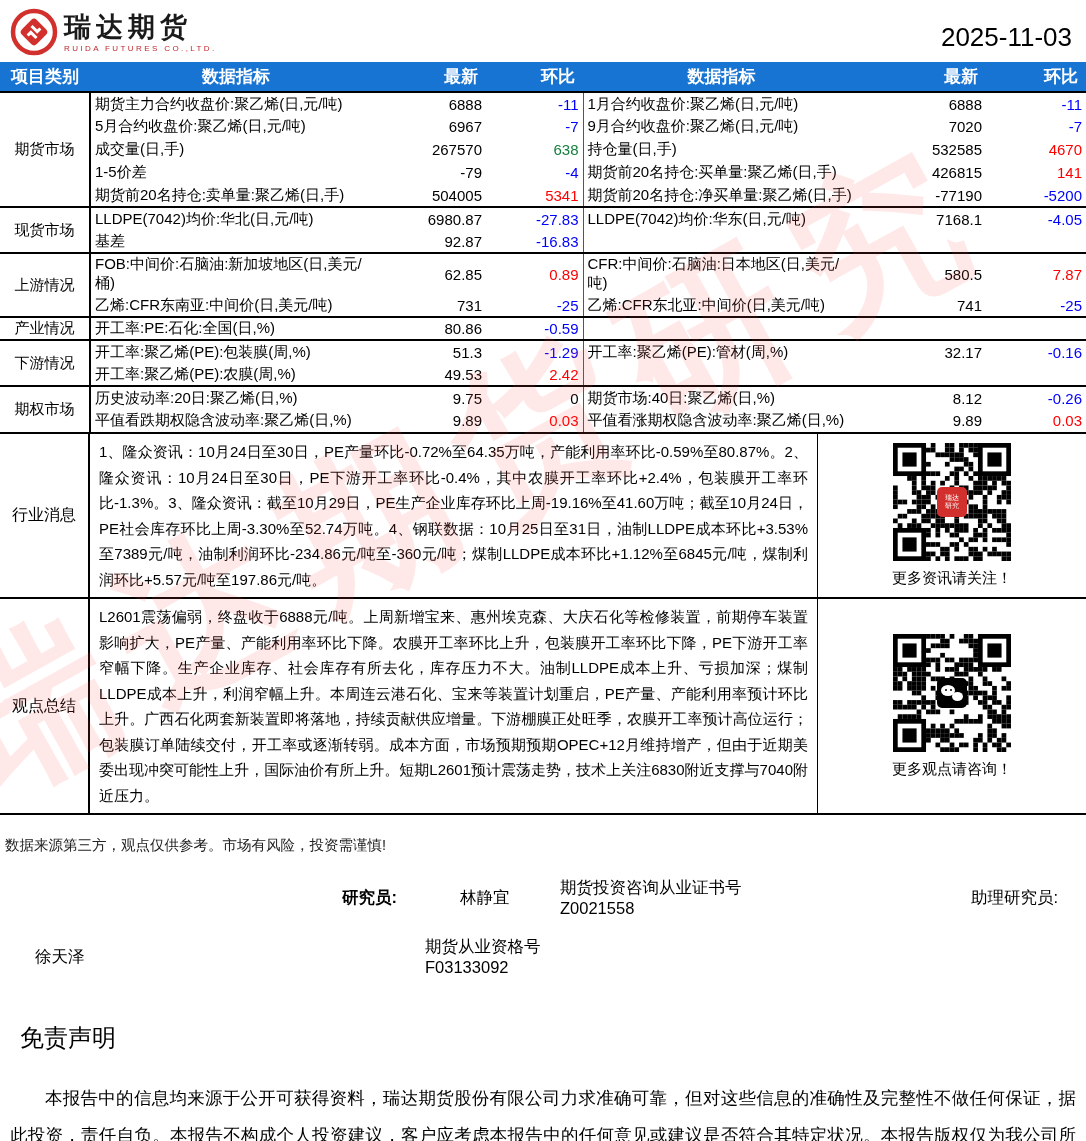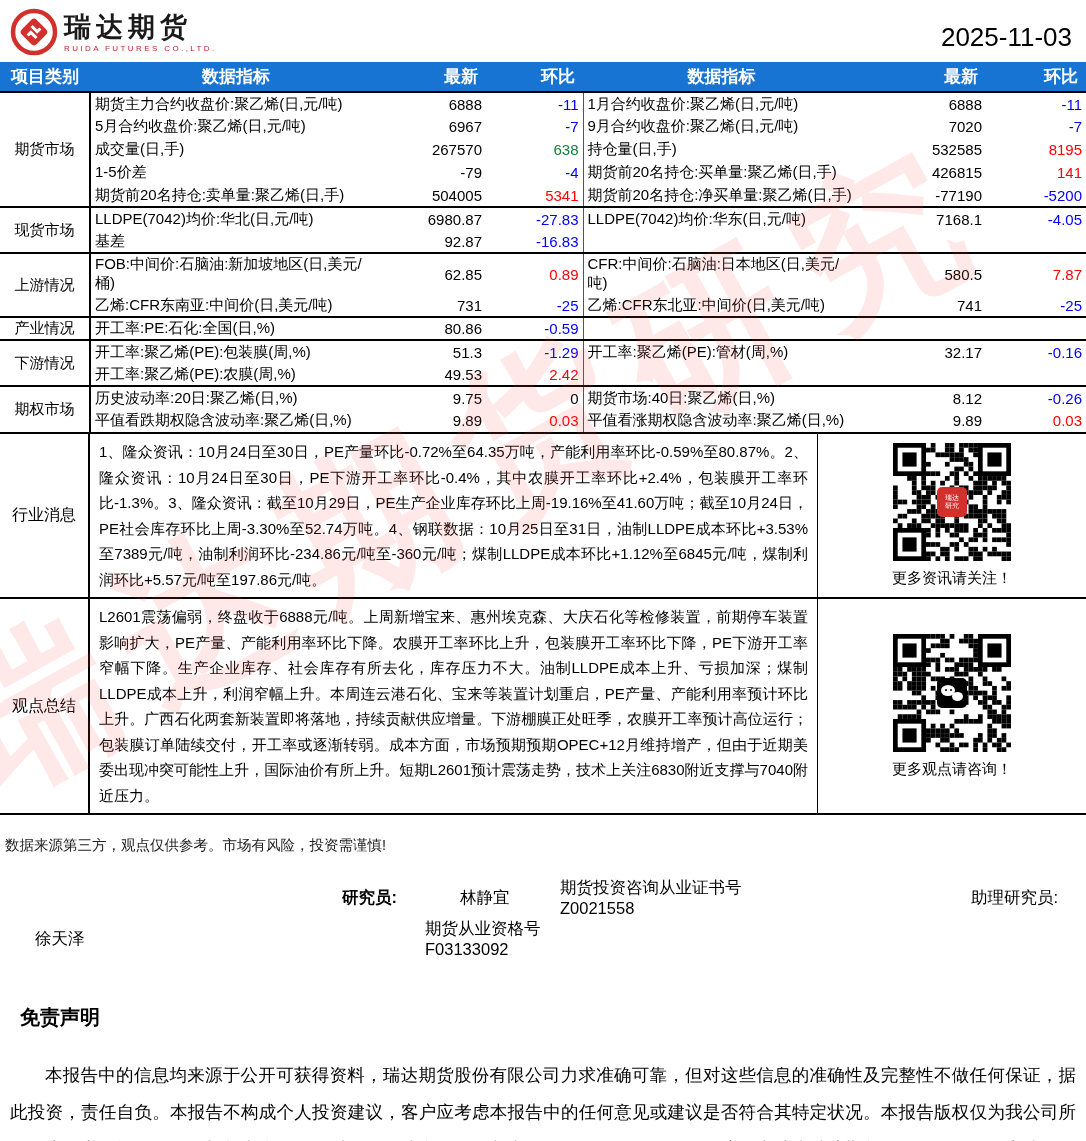--- a/index.html
+++ b/index.html
@@ -71,27 +71,27 @@
                       background: #fff; border-radius: 50%; }
   .wechat-glyph .e1, .wechat-glyph .e2 { position: absolute; width: 2px; height: 2px;
                       background: #000; border-radius: 50%; top: 4px; }
   .wechat-glyph .e1 { left: 4px; } .wechat-glyph .e2 { left: 9px; }
   .qr-caption { margin-top: 8px; font-size: 15px; }
 
   
   .note { font-size: 14.5px; color: #222; padding: 21px 0 0 5px; }
   .researchers { margin-top: 22px; display: grid;
                  grid-template-columns: 425px 135px 245px 1fr;
-                 font-size: 16.5px; align-items: center; }
+                 row-gap: 18px; font-size: 16.5px; align-items: center; }
   .r-label { text-align: right; padding-right: 28px; }
   .r-label.bold { font-weight: bold; }
   .r-name { text-align: left; padding-left: 35px; }
 
   .disclaimer { margin-top: 45px; padding: 0 10px 14px 10px; }
-  .disc-head { font-size: 20px; font-weight: bold; padding-left: 10px; }
+  .disc-head { font-size: 24px; font-weight: normal; padding-left: 10px; }
   .disc-body { margin-top: 26px; font-size: 17.5px; line-height: 37px;
                text-align: justify; text-indent: 2em; }
 </style>
 </head>
 <body>
 
 <div class="page">
 
   <div class="wm">瑞达期货研究</div>
 
@@ -151,21 +151,21 @@
         <td class="ind">9月合约收盘价:聚乙烯(日,元/吨)</td>
         <td class="val">7020</td>
         <td class="chg" style="color: rgb(0, 0, 255);">-7</td>
       </tr>
       <tr>
         <td class="ind">成交量(日,手)</td>
         <td class="val">267570</td>
         <td class="chg ldiv" style="color: #15803d;">638</td>
         <td class="ind">持仓量(日,手)</td>
         <td class="val">532585</td>
-        <td class="chg" style="color: rgb(255, 0, 0);">8195</td>
+        <td class="chg" style="color: rgb(255, 0, 0);">4670</td>
       </tr>
       <tr>
         <td class="ind">1-5价差</td>
         <td class="val">-79</td>
         <td class="chg ldiv" style="color: rgb(0, 0, 255);">-4</td>
         <td class="ind">期货前20名持仓:买单量:聚乙烯(日,手)</td>
         <td class="val">426815</td>
         <td class="chg" style="color: rgb(255, 0, 0);">141</td>
       </tr>
       <tr>

